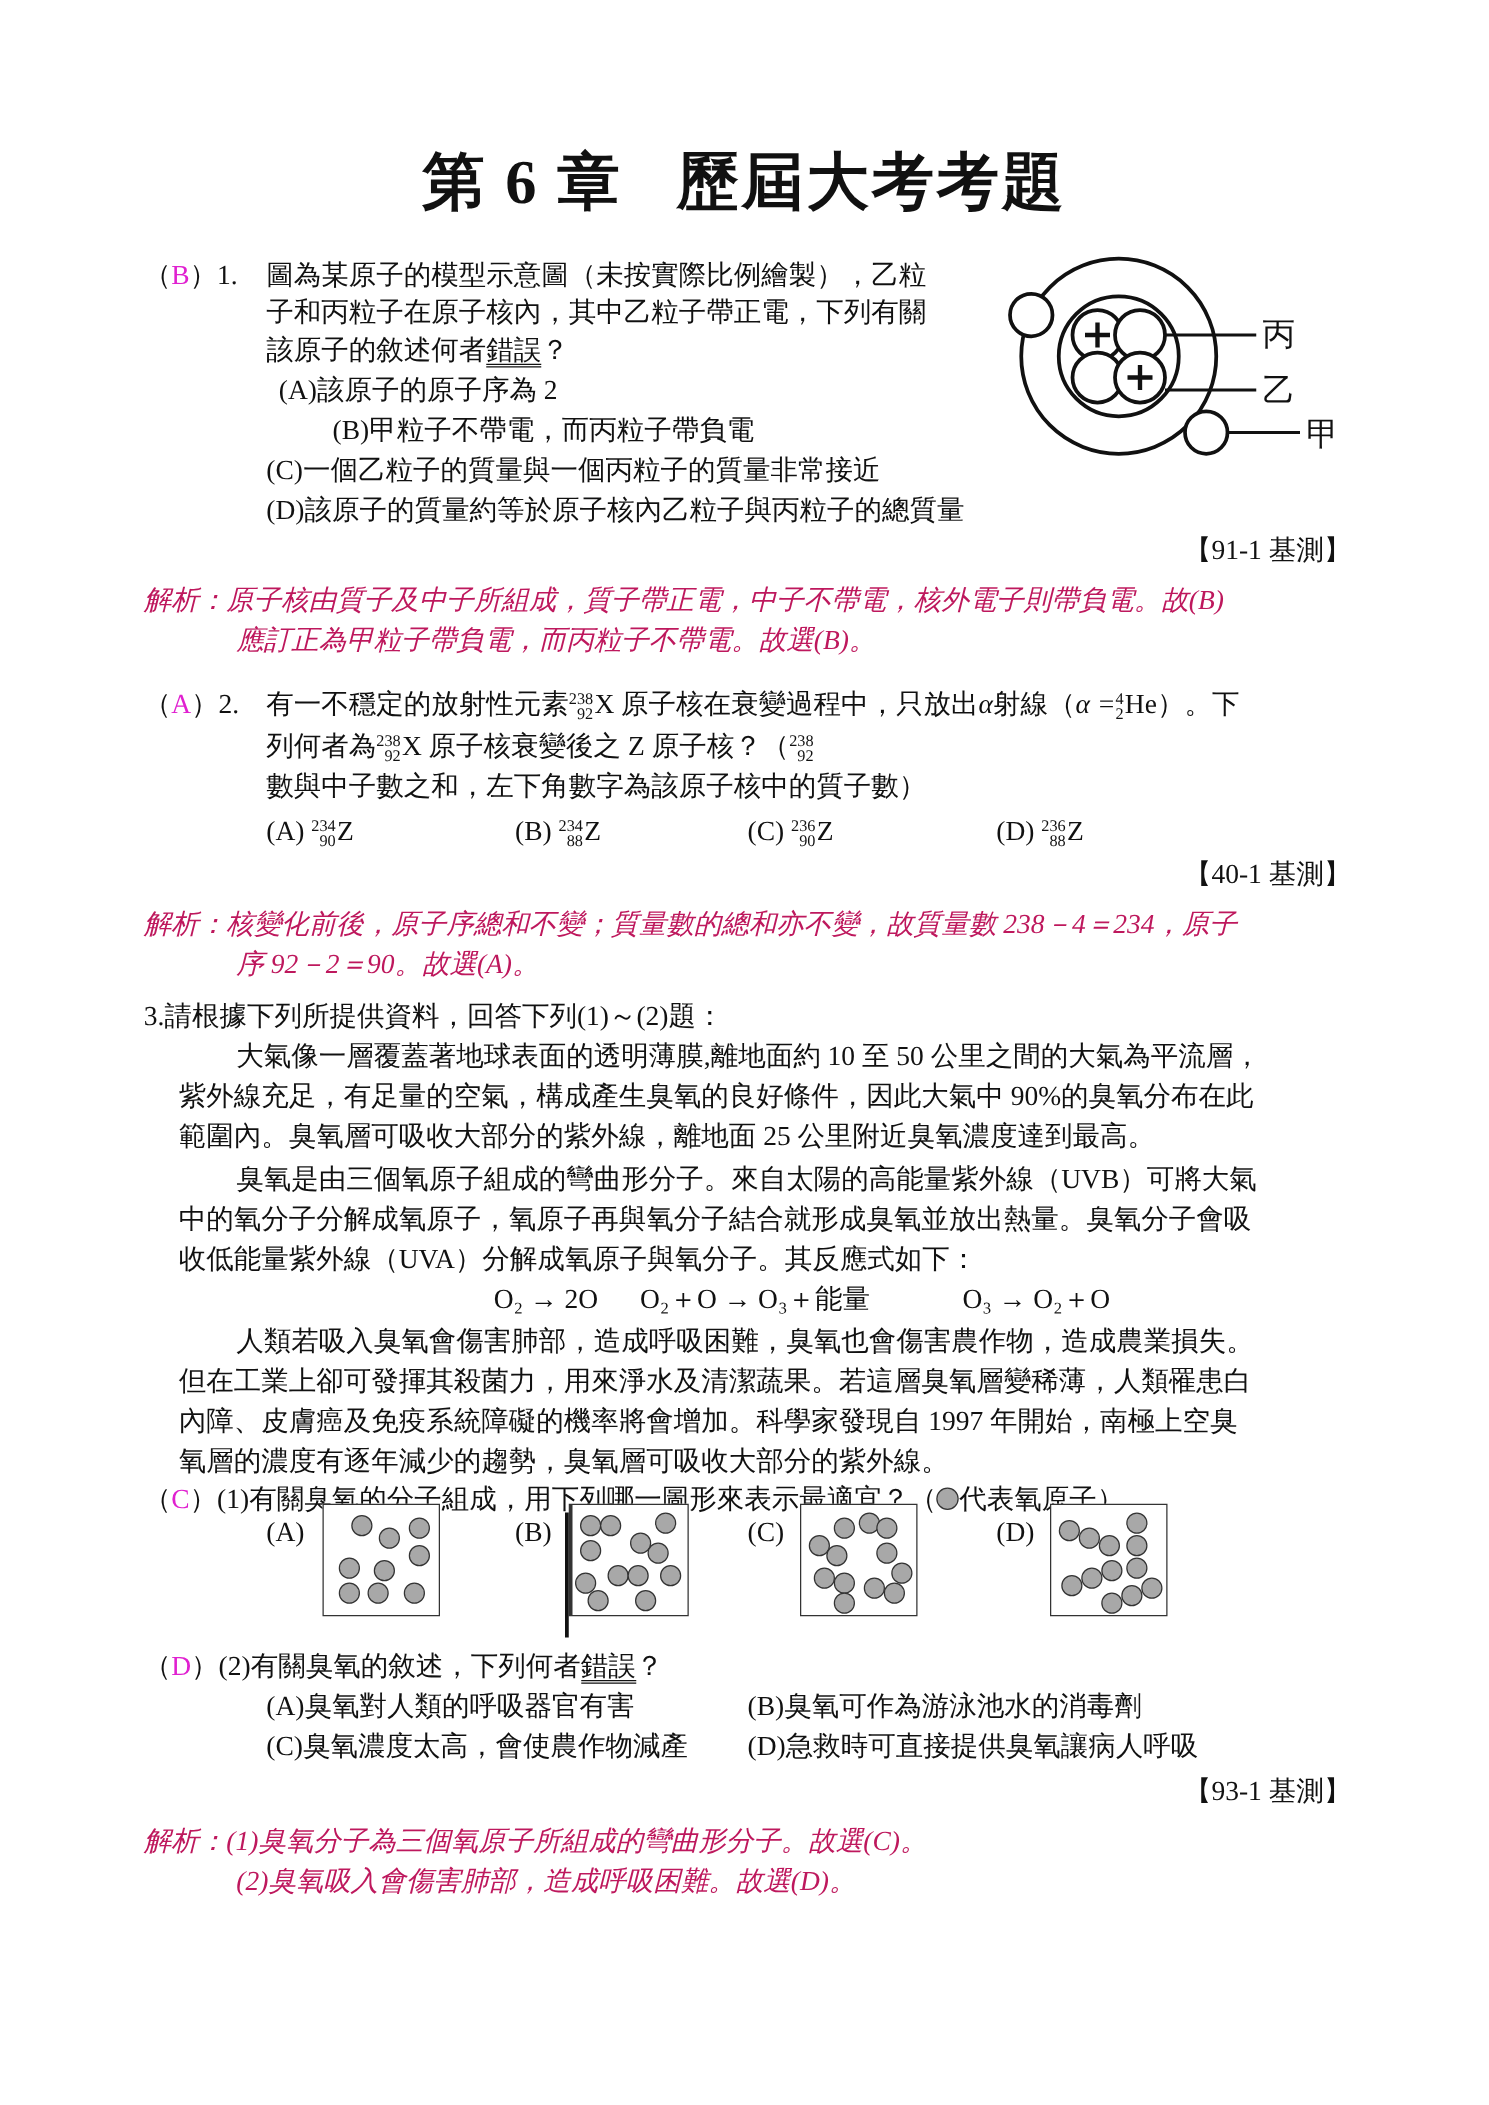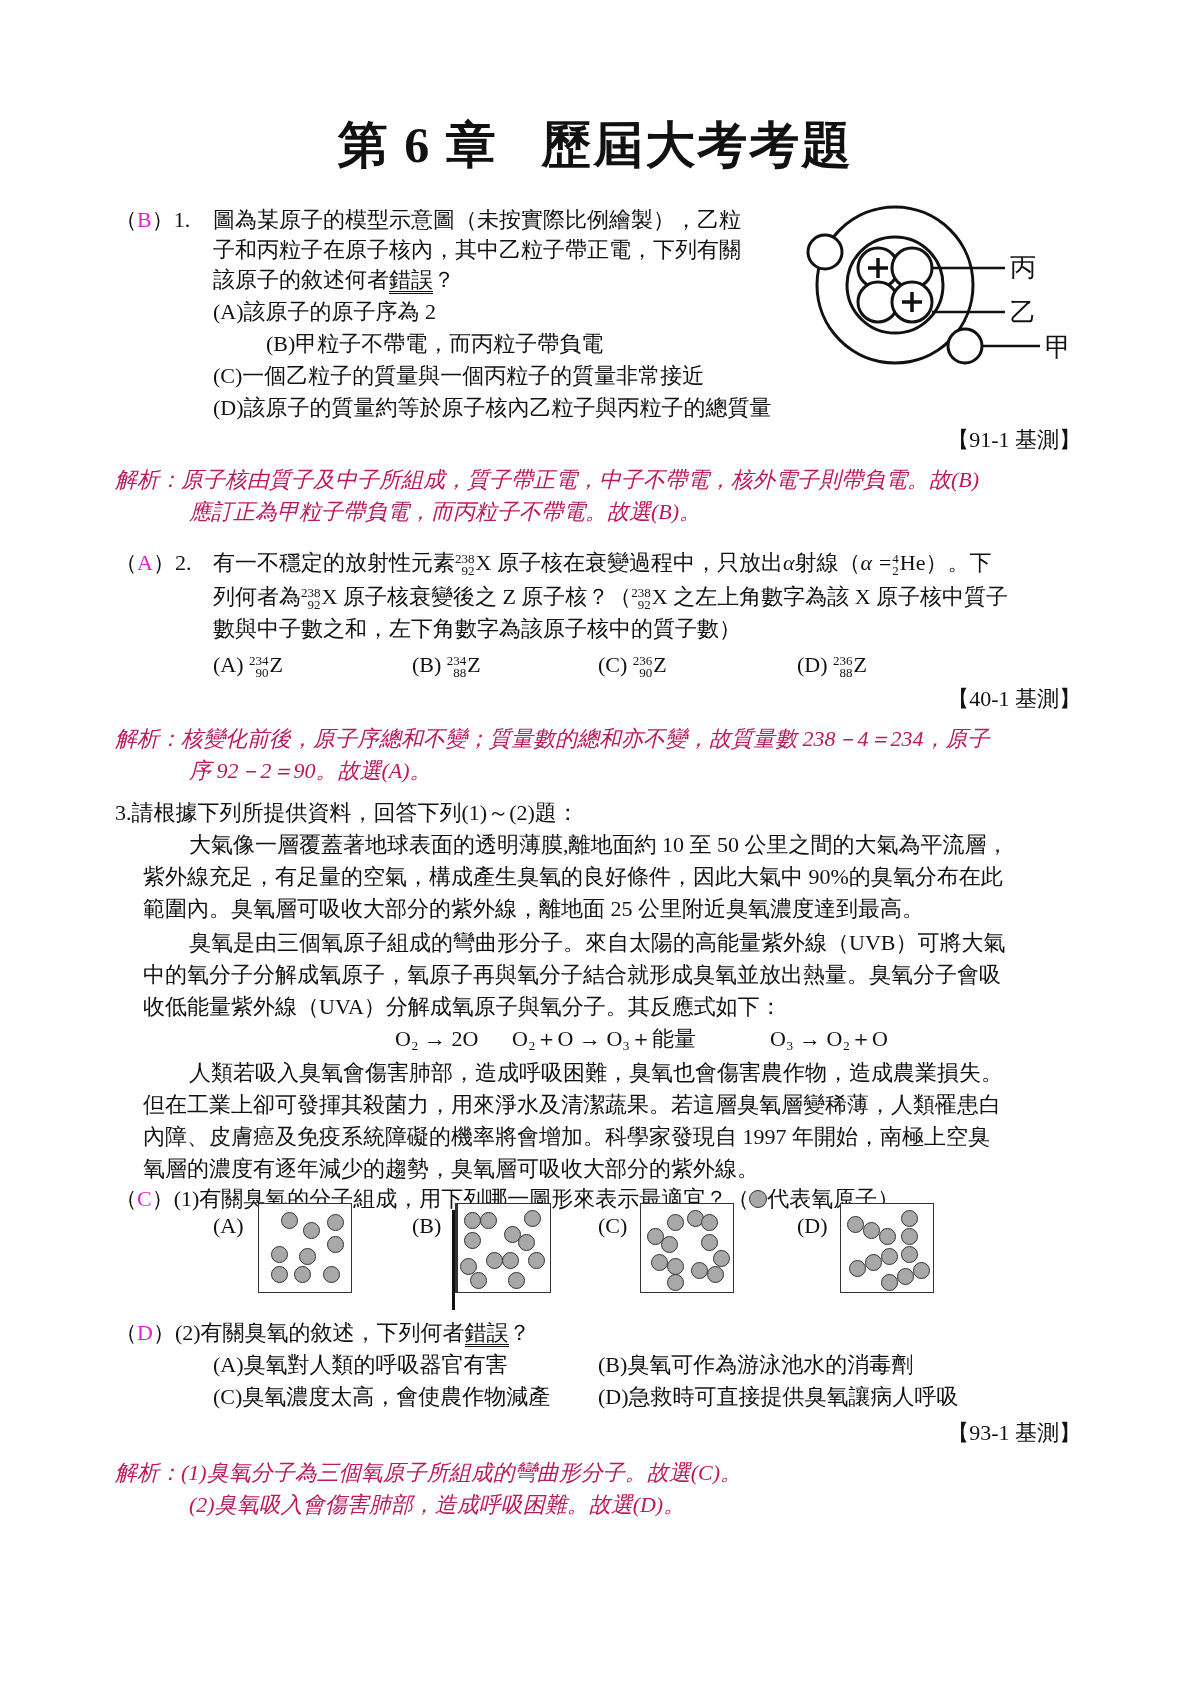--- a/index.html
+++ b/index.html
@@ -21,21 +21,21 @@
   <span>第 6 章</span>&nbsp;&nbsp;&nbsp;<span>歷屆大考考題</span>
 </div>
 
 <div>
   <div class="ln" style="top:205px;left:115px;">
     （<span class="ans">B</span>）<span>1.</span>
     <span style="position:absolute;left:98px;">圖為某原子的模型示意圖（未按實際比例繪製），乙粒</span>
   </div>
   <div class="ln" style="top:235px;left:213px;">子和丙粒子在原子核內，其中乙粒子帶正電，下列有關</div>
   <div class="ln" style="top:265px;left:213px;"><span>該原子的敘述何者</span><span class="dbl">錯誤</span><span>？</span></div>
-  <div class="ln" style="top:297px;left:213px;">(A)該原子的原子序為 2</div>
+  <div class="ln" style="top:297px;left:223px;">(A)該原子的原子序為 2</div>
   <div class="ln" style="top:329px;left:218px;margin-left:48px;">(B)甲粒子不帶電，而丙粒子帶負電</div>
   <div class="ln" style="top:361px;left:213px;text-align:center;">(C)一個乙粒子的質量與一個丙粒子的質量非常接近</div>
   <div class="ln" style="top:393px;left:213px;">(D)該原子的質量約等於原子核內乙粒子與丙粒子的總質量</div>
 
   <svg style="position:absolute;left:805px;top:200px;" width="280" height="180" viewBox="0 0 280 180">
     <circle cx="90" cy="85" r="78" fill="none" stroke="#111" stroke-width="3"></circle>
     <circle cx="90" cy="85" r="48" fill="none" stroke="#111" stroke-width="3"></circle>
     <circle cx="73" cy="68" r="20" fill="#fff" stroke="#111" stroke-width="3"></circle>
     <circle cx="107" cy="68" r="20" fill="#fff" stroke="#111" stroke-width="3"></circle>
     <circle cx="73" cy="102" r="20" fill="#fff" stroke="#111" stroke-width="3"></circle>
@@ -70,21 +70,21 @@
         </span><span>He）。下</span>
     </span>
   </div>
   <div class="ln" style="top:582px;left:213px;">
     <span>列何者為</span><span class="iso-wrap">
         <span>238</span>
         <span>92</span>
       </span><span>X 原子核衰變後之 Z 原子核？（</span><span class="iso-wrap">
         <span>238</span>
         <span>92</span>
-      </span><span>X 之左上角數字為該 X 原子核中質子</span>
+      </span>
   </div>
   <div class="ln" style="top:614px;left:213px;">數與中子數之和，左下角數字為該原子核中的質子數）</div>
 
   <div class="ln" style="top:650px;left:213px;"><span>(A)</span>&nbsp;<span class="iso-wrap">
         <span>234</span>
         <span>90</span>
       </span><span>Z</span></div>
   <div class="ln" style="top:650px;left:412px;"><span>(B)</span>&nbsp;<span class="iso-wrap">
         <span>234</span>
         <span>88</span>

